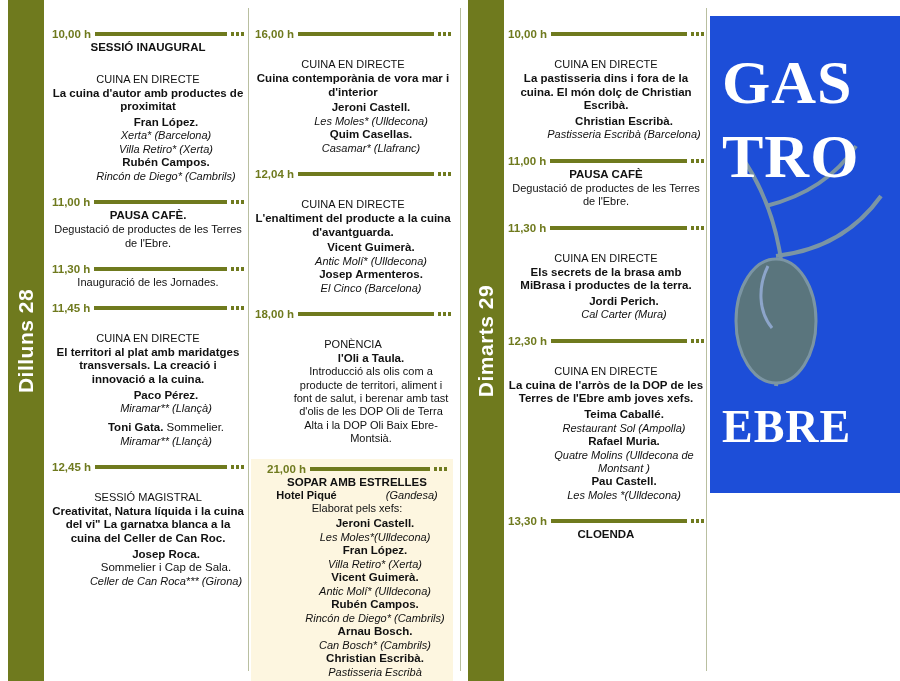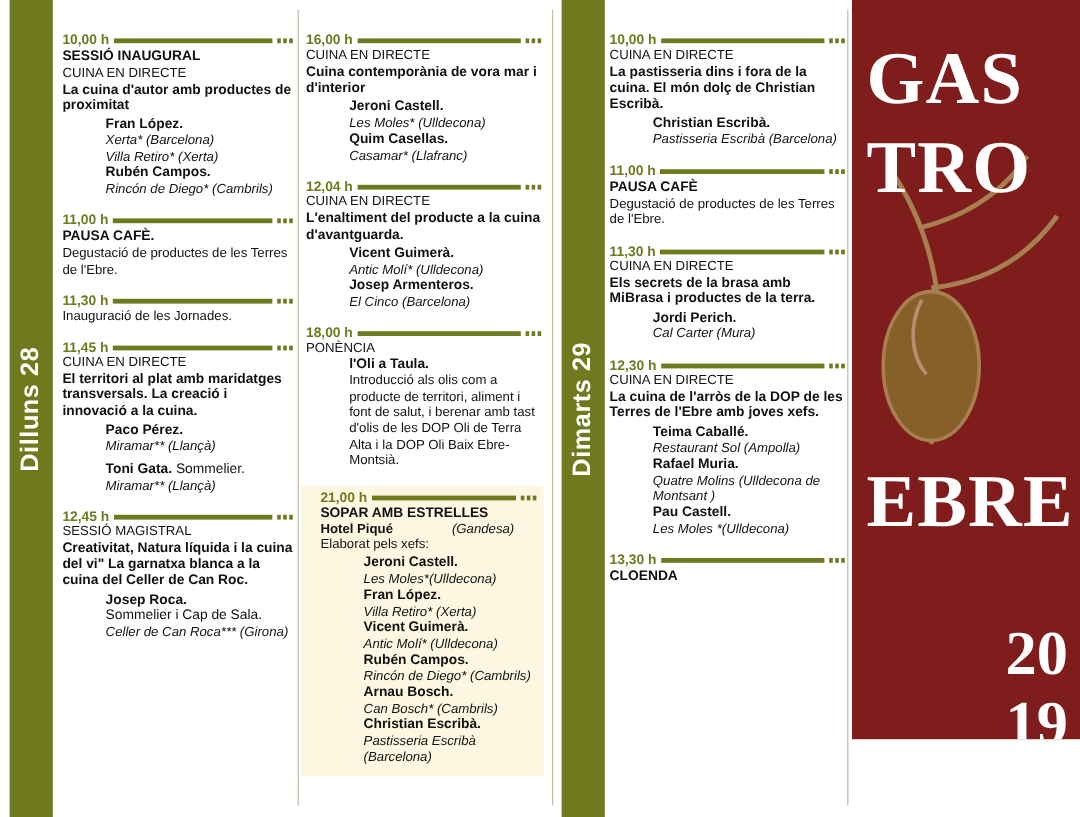--- a/index.html
+++ b/index.html
@@ -49,20 +49,21 @@
     top: 8px;
     bottom: 10px;
     width: 1px;
     background: #b9bfa0;
   }
 
   
   .col {
     position: absolute;
     top: 28px;
+    text-align: center;
   }
   #col1 { left: 52px;  width: 192px; }
   #col2 { left: 255px; width: 196px; }
   #col3 { left: 508px; width: 196px; }
 
   
   .entry { margin-bottom: 13px; }
 
   .time-row {
     display: flex;
@@ -89,21 +90,21 @@
   }
   .dots i {
     display: block;
     width: 3px;
     height: 4px;
     background: #6f7a1e;
   }
 
   .kicker {
     font-size: 11px;
-    margin-top: 0;
+    margin-top: 18px;
     line-height: 1.18;
   }
   .headline {
     font-size: 11.5px;
     font-weight: bold;
     margin-top: 1px;
     line-height: 1.18;
   }
   .desc {
     font-size: 11px;
@@ -149,24 +150,24 @@
   .hl-box .sub {
     font-size: 11px;
     line-height: 1.2;
   }
   .hl-box .sub .it { font-style: italic; margin-left: 46px; }
 
   
   .olive-panel {
     position: absolute;
     right: 0;
-    top: 0;
+    top: 16px;
     width: 190px;
-    height: 616px;
-    background: #7f1d1d;
+    height: 477px;
+    background: #1d4ed8;
     overflow: hidden;
   }
   .olive-art {
     position: absolute;
     left: -4px;
     top: 120px;
     width: 230px;
     height: 300px;
     opacity: 0.55;
   }
@@ -174,21 +175,21 @@
     position: absolute;
     left: 12px;
     color: #ffffff;
     font-family: "Liberation Serif", serif;
     font-weight: bold;
     letter-spacing: 1px;
     line-height: 0.92;
   }
   #title-gas { top: 38px;  font-size: 62px; }
   #title-tro { top: 112px; font-size: 62px; }
-  #title-ebre { top: 390px; font-size: 62px; font-family: Liberation Serif, serif; }
+  #title-ebre { top: 390px; font-size: 46px; font-family: Liberation Serif, serif; }
   .year-line {
     position: absolute;
     right: 10px;
     color: #ffffff;
     font-family: "Liberation Serif", serif;
     font-weight: bold;
     font-size: 52px;
     line-height: 1;
   }
   #year-1 { top: 520px; }

